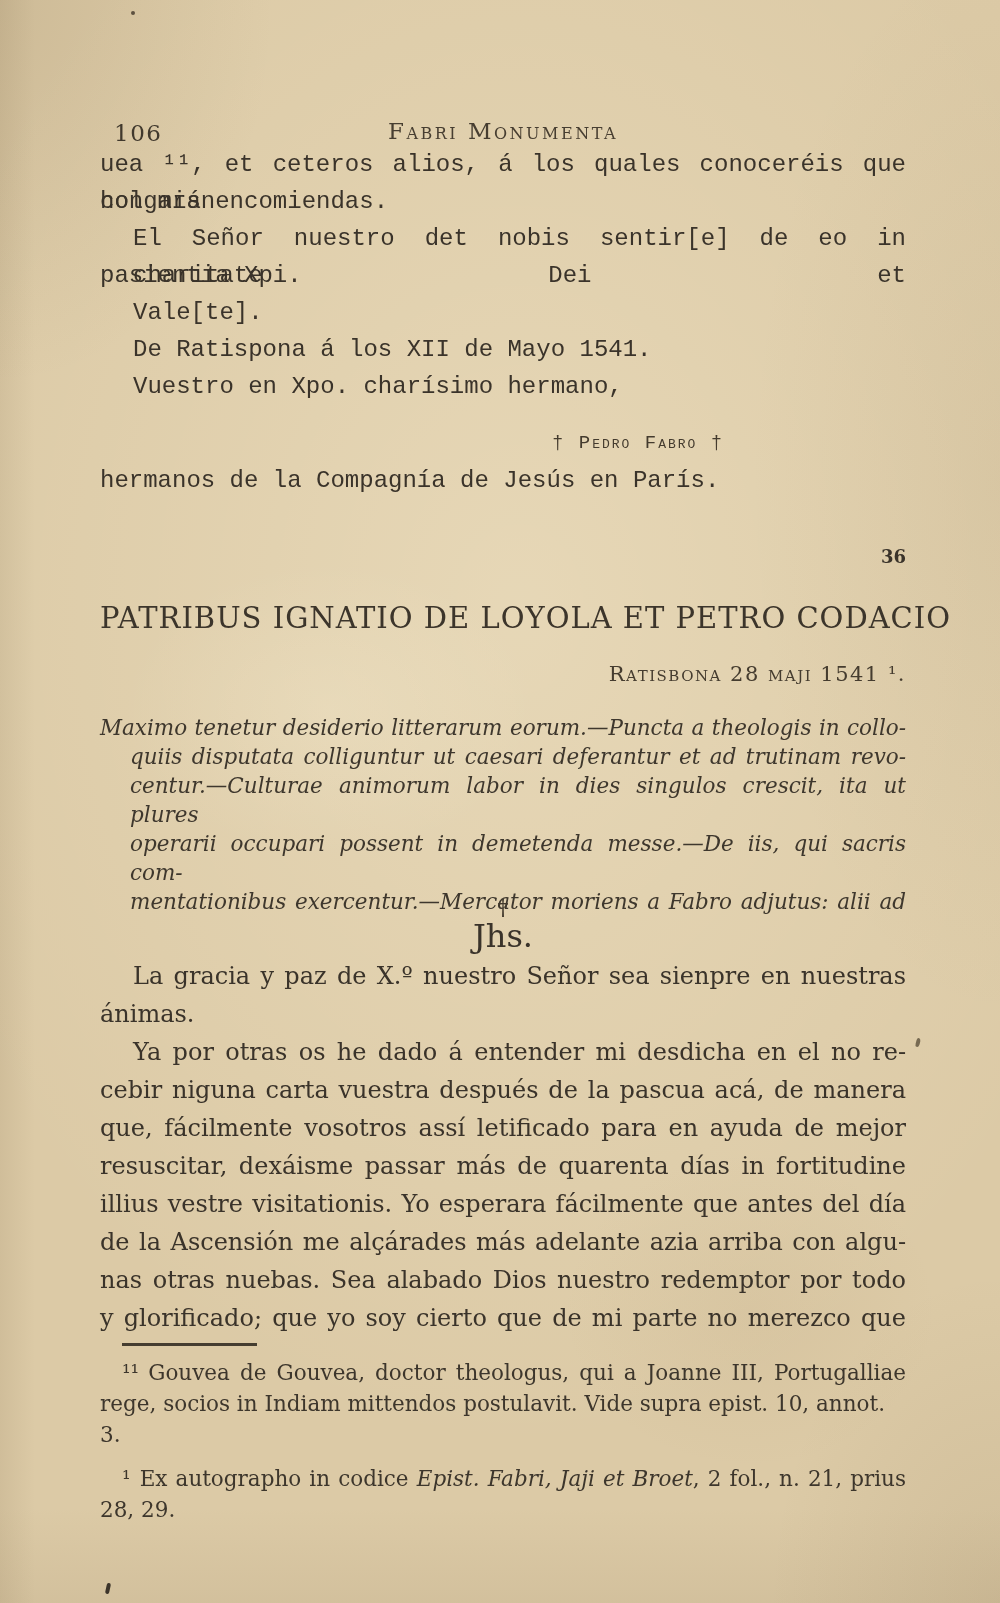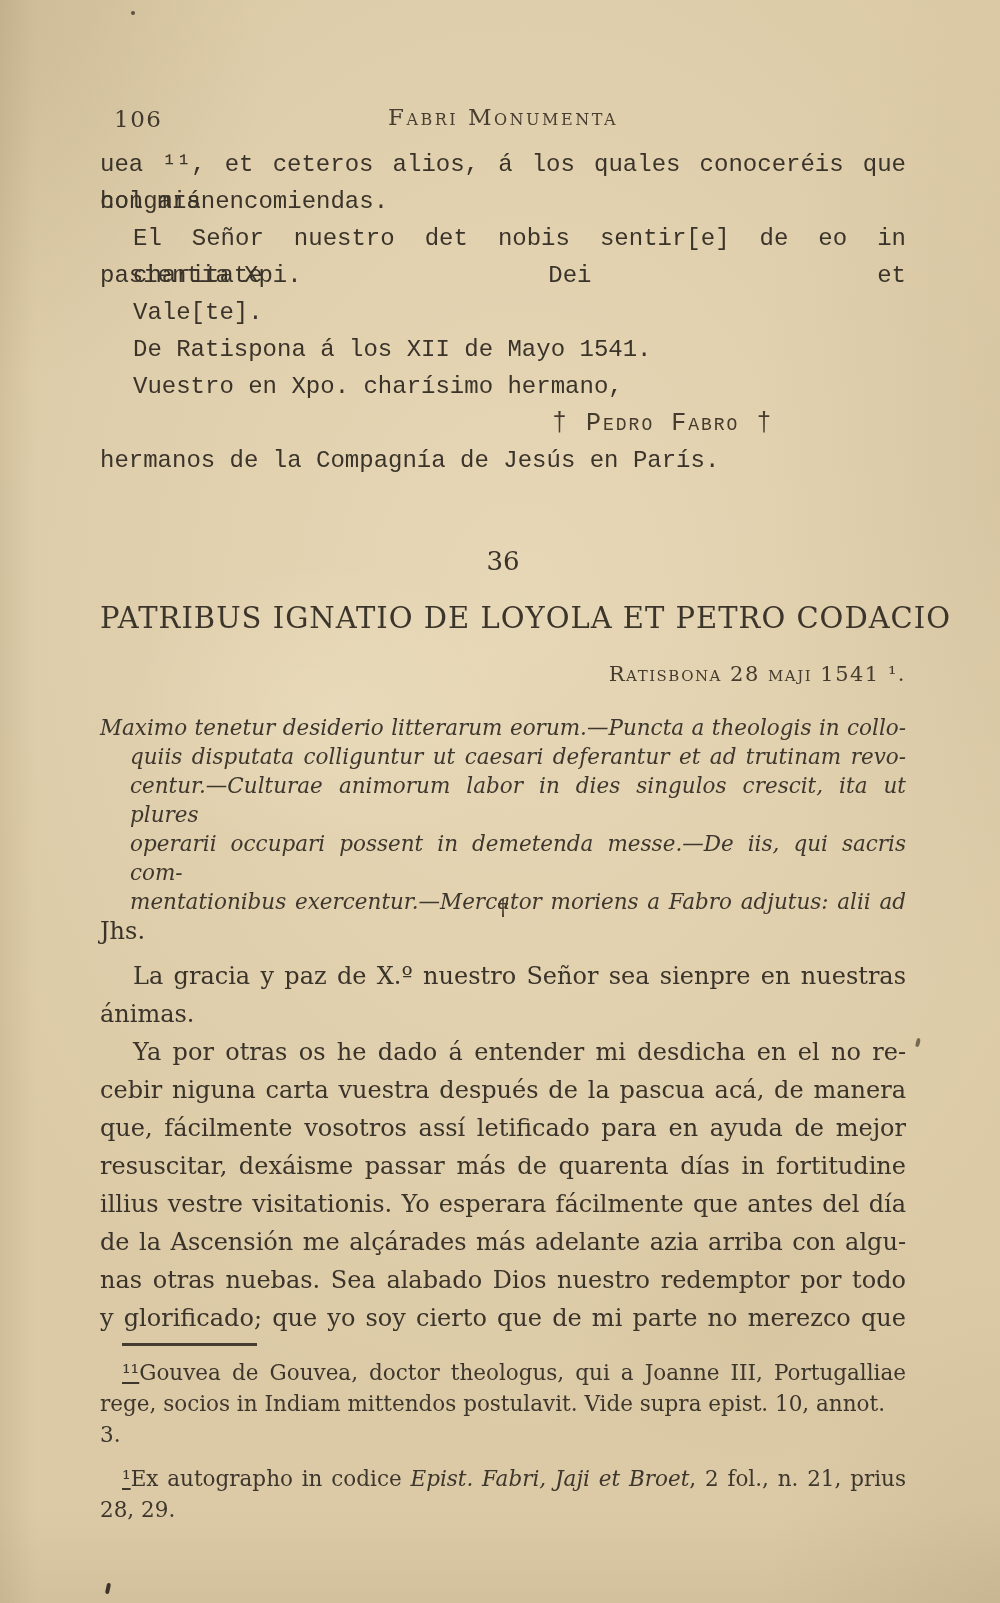--- a/index.html
+++ b/index.html
@@ -21,57 +21,57 @@
   .stain { position:absolute; border-radius:50%; pointer-events:none; }
   .stain.s1 { left:560px; top:1150px; width:380px; height:320px;
     background:radial-gradient(ellipse, rgba(150,120,78,0.07), rgba(150,120,78,0) 70%); }
   .stain.s2 { left:120px; top:560px; width:420px; height:300px;
     background:radial-gradient(ellipse, rgba(255,248,225,0.18), rgba(255,248,225,0) 70%); }
   .speck { position:absolute; background:#5d5140; }
 
   .tb { position:absolute; left:100px; width:806px; }
 
   
-  .header { top:104px; height:30px; }
+  .header { top:118px; height:30px; }
   .pagenum { position:absolute; left:14px; top:2px; font-size:23px; letter-spacing:1.5px; color:#41392d; }
   .runhead { text-align:center; font-variant:small-caps; font-size:23px; letter-spacing:2.5px; color:#473e31; }
 
   
   .letter { top:146px; font-size:24px; line-height:37px;font-family:Liberation Mono, monospace; }
   .letter .ln { height:37px; white-space:nowrap; }
   .j { text-align:justify; text-align-last:justify; white-space:normal !important; }
   .ind { padding-left:33px; }
-  .sig { padding-left:452px; font-variant:small-caps; letter-spacing:2px; font-size:25px; color:#443b2e; }
+  .sig { padding-left:452px; font-variant:small-caps; letter-spacing:2px; font-size:19px; color:#443b2e;margin-top:20px; }
   .it { font-style:italic; }
 
   
-  .secnum { top:546px; text-align:center; font-weight:normal; font-size:26px; }
+  .secnum { top:546px; text-align:right; font-weight:bold; font-size:18px; }
   .sectitle { top:601px; text-align:center; font-size:29px; letter-spacing:1px; white-space:nowrap; color:#3c352b; }
   .secsub { top:662px; text-align:right; font-variant:small-caps; font-size:21px; letter-spacing:1.5px; color:#453c2f; }
 
   
   .summary { top:713px; font-style:italic; font-size:21.5px; line-height:29px; color:#3e372d; }
   .summary .ln { padding-left:30px; }
   .summary .first { text-indent:-30px; }
 
   
   .cross { top:895px; text-align:center; font-size:22px; color:#433a2d; }
-  .jhs { top:917px; text-align:left; font-size:24px; }
+  .jhs { top:917px; text-align:center; font-size:32px; }
 
   
   .body2 { top:957px; font-size:24px; line-height:38px; }
   .body2 .ln { height:38px; white-space:nowrap; }
 
   
   .fnrule { position:absolute; left:122px; top:1343px; width:135px; height:3px; background:#453d30; }
   .footnotes { top:1357px; font-size:21.5px; line-height:31px; color:#3d362c; }
   .fn { margin:0; }
   .fn + .fn { margin-top:13px; }
   .fn .l1 { padding-left:22px; }
-  .fnmark { margin-right:0;text-decoration:underline; }
+  .fnmark { margin-right:9px; }
 </style>
 </head>
 <body>
 
 <div class="page">
 
   <div class="stain s1"></div>
   <div class="stain s2"></div>
   <div class="speck" style="left:131px; top:11px; width:4px; height:4px; border-radius:50%;"></div>
   <div class="speck" style="left:916px; top:1038px; width:4px; height:9px; border-radius:40% 60% 60% 40%; transform:rotate(14deg); background:#776a52;"></div>

